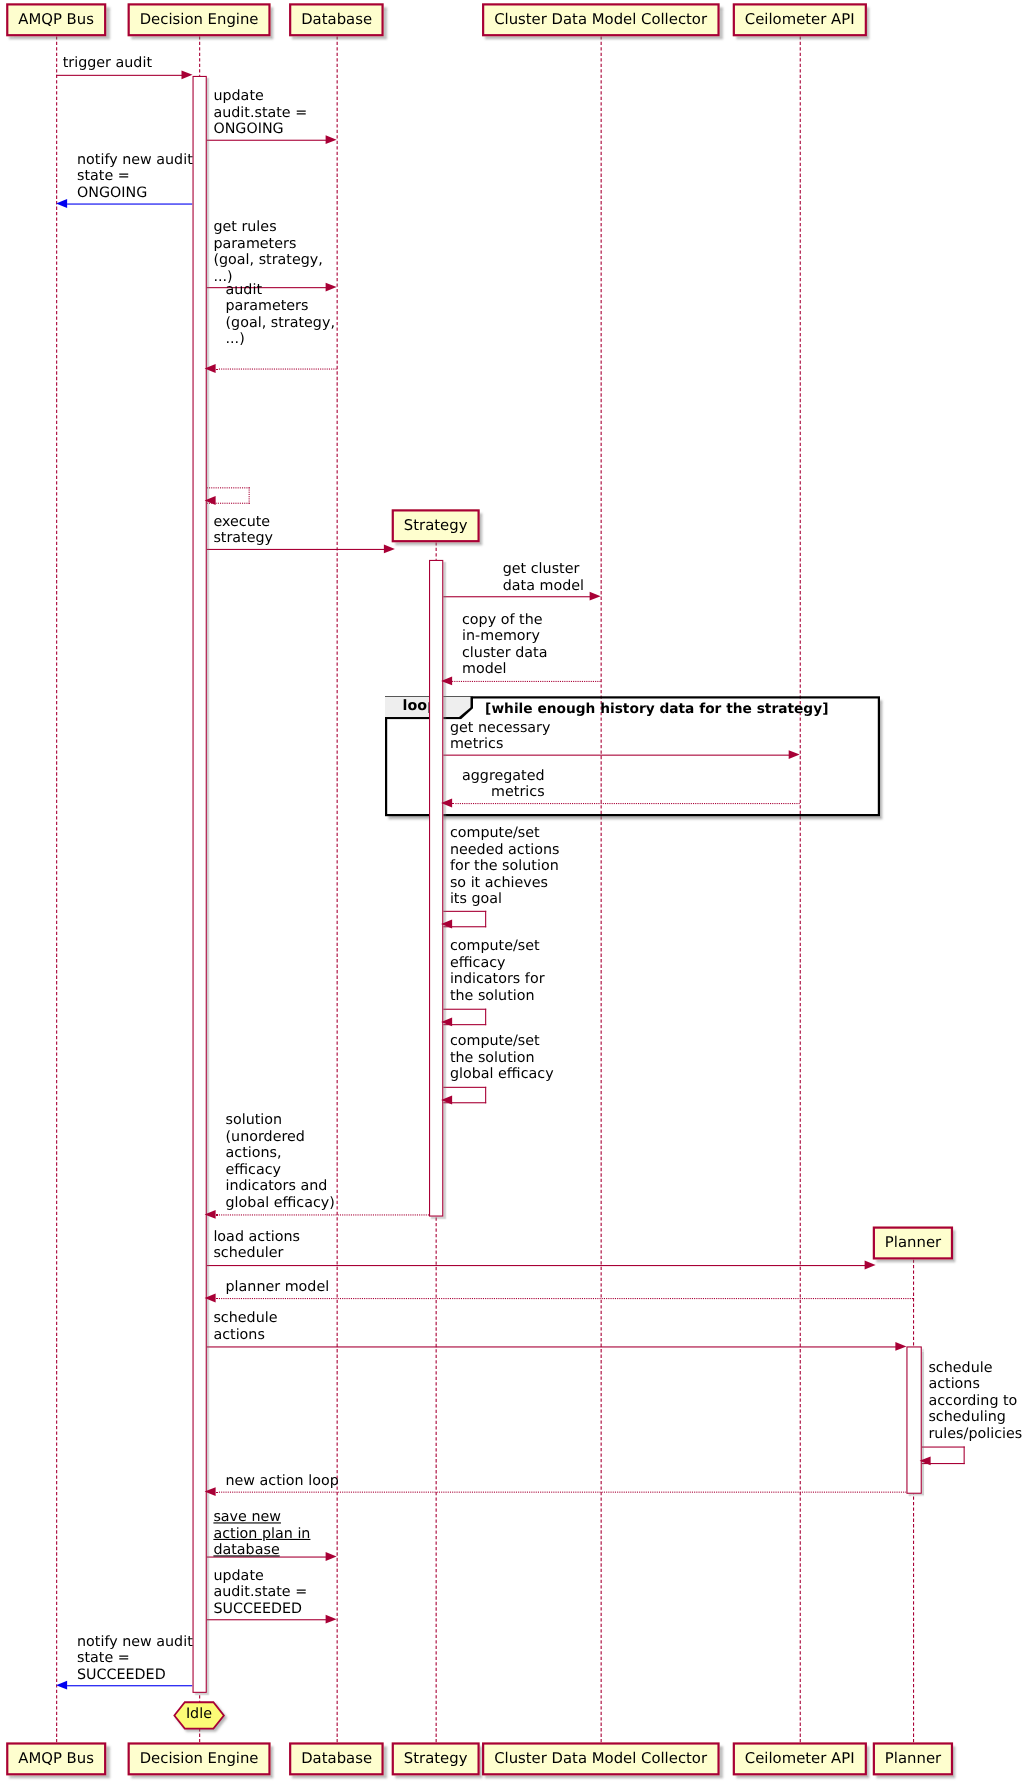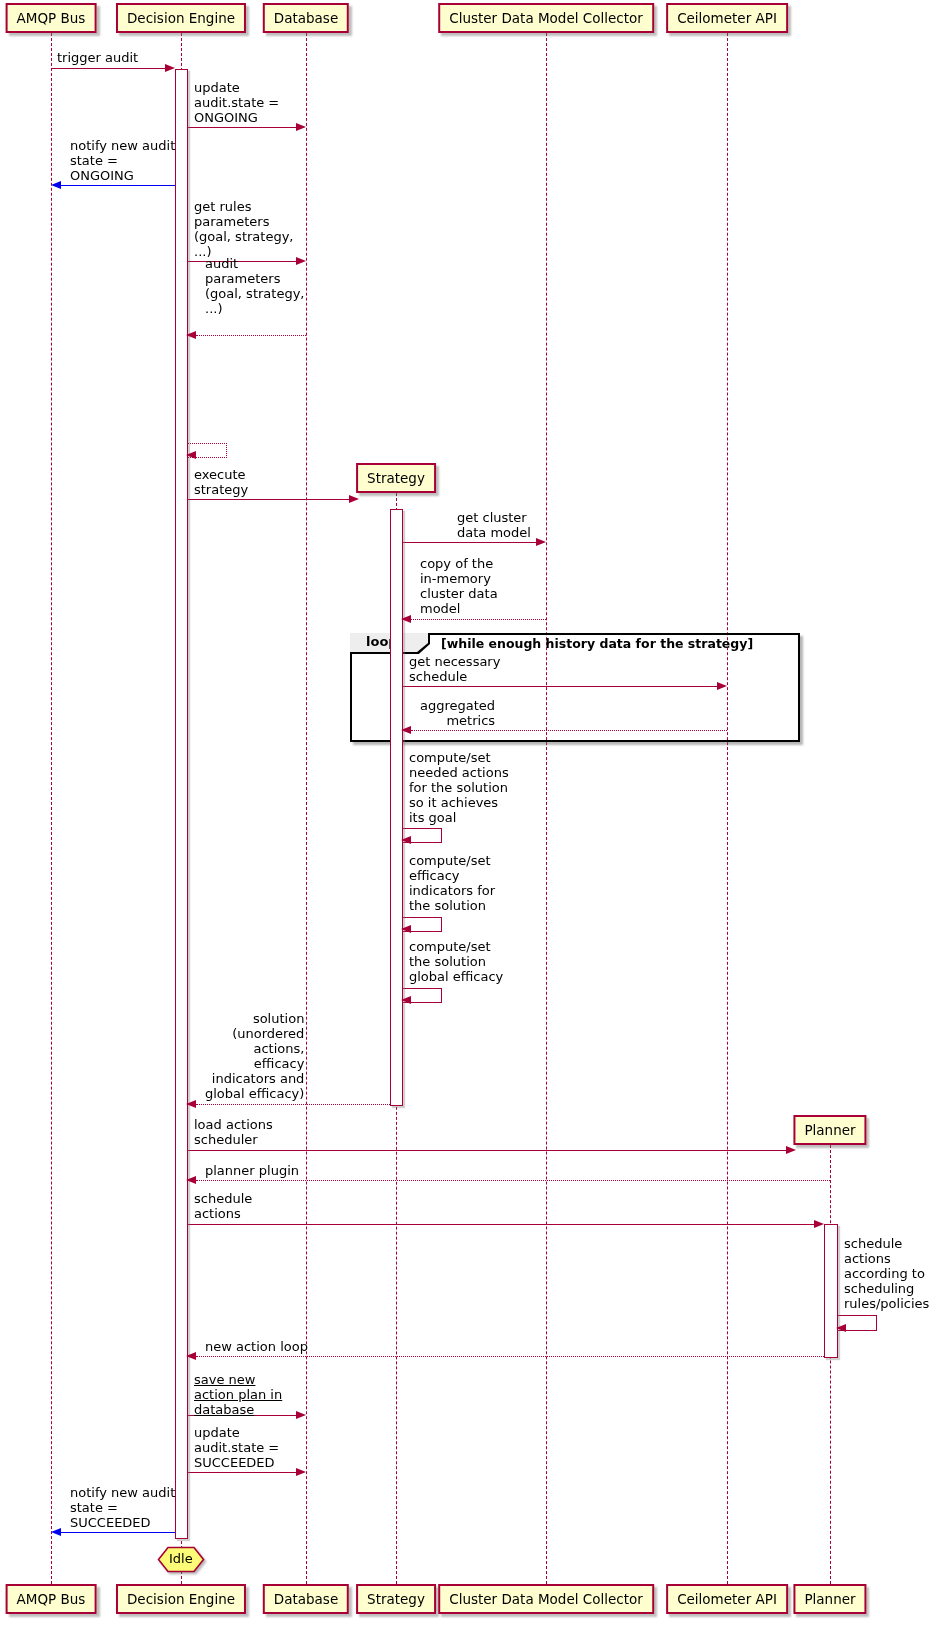--- a/index.html
+++ b/index.html
@@ -117,21 +117,21 @@
   <div class="ah r" style="left:536px;top:538px;"></div>
 
   <div class="lbl" style="left:420px;top:556px;">copy of the
 in-memory
 cluster data
 model</div>
   <div class="ln dot" style="left:411px;top:619px;width:135px;"></div>
   <div class="ah l" style="left:401px;top:615px;"></div>
 
   <div class="lbl" style="left:409px;top:654px;">get necessary
-schedule</div>
+metrics</div>
   <div class="ln" style="left:401px;top:686px;width:318px;"></div>
   <div class="ah r" style="left:717px;top:682px;"></div>
 
   <div class="lbl" style="left:420px;top:698px;text-align:right;">aggregated
 metrics</div>
   <div class="ln dot" style="left:411px;top:730px;width:316px;"></div>
   <div class="ah l" style="left:401px;top:726px;"></div>
 
   <div class="lbl" style="left:409px;top:750px;">compute/set
 needed actions
@@ -147,35 +147,35 @@
 the solution</div>
   <div class="selfmsg" style="left:401px;top:917px;width:40px;height:13px;"></div>
   <div class="ah l" style="left:401px;top:925px;"></div>
 
   <div class="lbl" style="left:409px;top:939px;">compute/set
 the solution
 global efficacy</div>
   <div class="selfmsg" style="left:401px;top:988px;width:40px;height:13px;"></div>
   <div class="ah l" style="left:401px;top:996px;"></div>
 
-  <div class="lbl" style="left:205px;top:1011px;text-align:right;">solution
+  <div class="lbl" style="left:205px;top:1011px;">solution
 (unordered
 actions,
 efficacy
 indicators and
 global efficacy)</div>
   <div class="ln dot" style="left:196px;top:1104px;width:194px;"></div>
   <div class="ah l" style="left:186px;top:1100px;"></div>
 
   <div class="lbl" style="left:194px;top:1117px;">load actions
 scheduler</div>
   <div class="ln" style="left:186px;top:1150px;width:602px;"></div>
   <div class="ah r" style="left:786px;top:1146px;"></div>
 
-  <div class="lbl" style="left:205px;top:1163px;">planner plugin</div>
+  <div class="lbl" style="left:205px;top:1163px;">planner model</div>
   <div class="ln dot" style="left:196px;top:1180px;width:634px;"></div>
   <div class="ah l" style="left:186px;top:1176px;"></div>
 
   <div class="lbl" style="left:194px;top:1191px;">schedule
 actions</div>
   <div class="ln" style="left:186px;top:1224px;width:630px;"></div>
   <div class="ah r" style="left:814px;top:1220px;"></div>
 
   <div class="lbl" style="left:844px;top:1236px;">schedule
 actions

